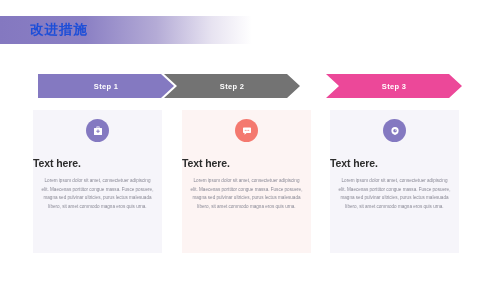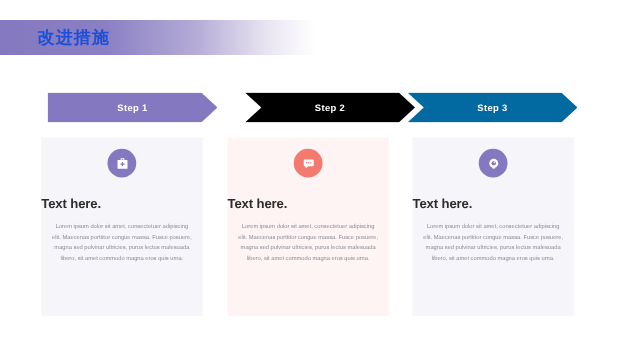--- a/index.html
+++ b/index.html
@@ -61,29 +61,29 @@
     letter-spacing: 0.3px;
     white-space: nowrap;
   }
   .arrow-1 {
     left: 38px;
     width: 136px;
     background: #8479c1;
     clip-path: polygon(0 0, calc(100% - 13px) 0, 100% 50%, calc(100% - 13px) 100%, 0 100%);
   }
   .arrow-2 {
-    left: 196px;
+    left: 164px;
     width: 136px;
-    background: #000000;
+    background: #737373;
     clip-path: polygon(0 0, calc(100% - 13px) 0, 100% 50%, calc(100% - 13px) 100%, 0 100%, 13px 50%);
   }
   .arrow-3 {
     left: 326px;
     width: 136px;
-    background: #0369a1;
+    background: #ec4899;
     clip-path: polygon(0 0, calc(100% - 13px) 0, 100% 50%, calc(100% - 13px) 100%, 0 100%, 13px 50%);
   }
 
   
   .cards-row {
     position: absolute;
     left: 0;
     top: 110px;
     width: 500px;
     height: 144px;

